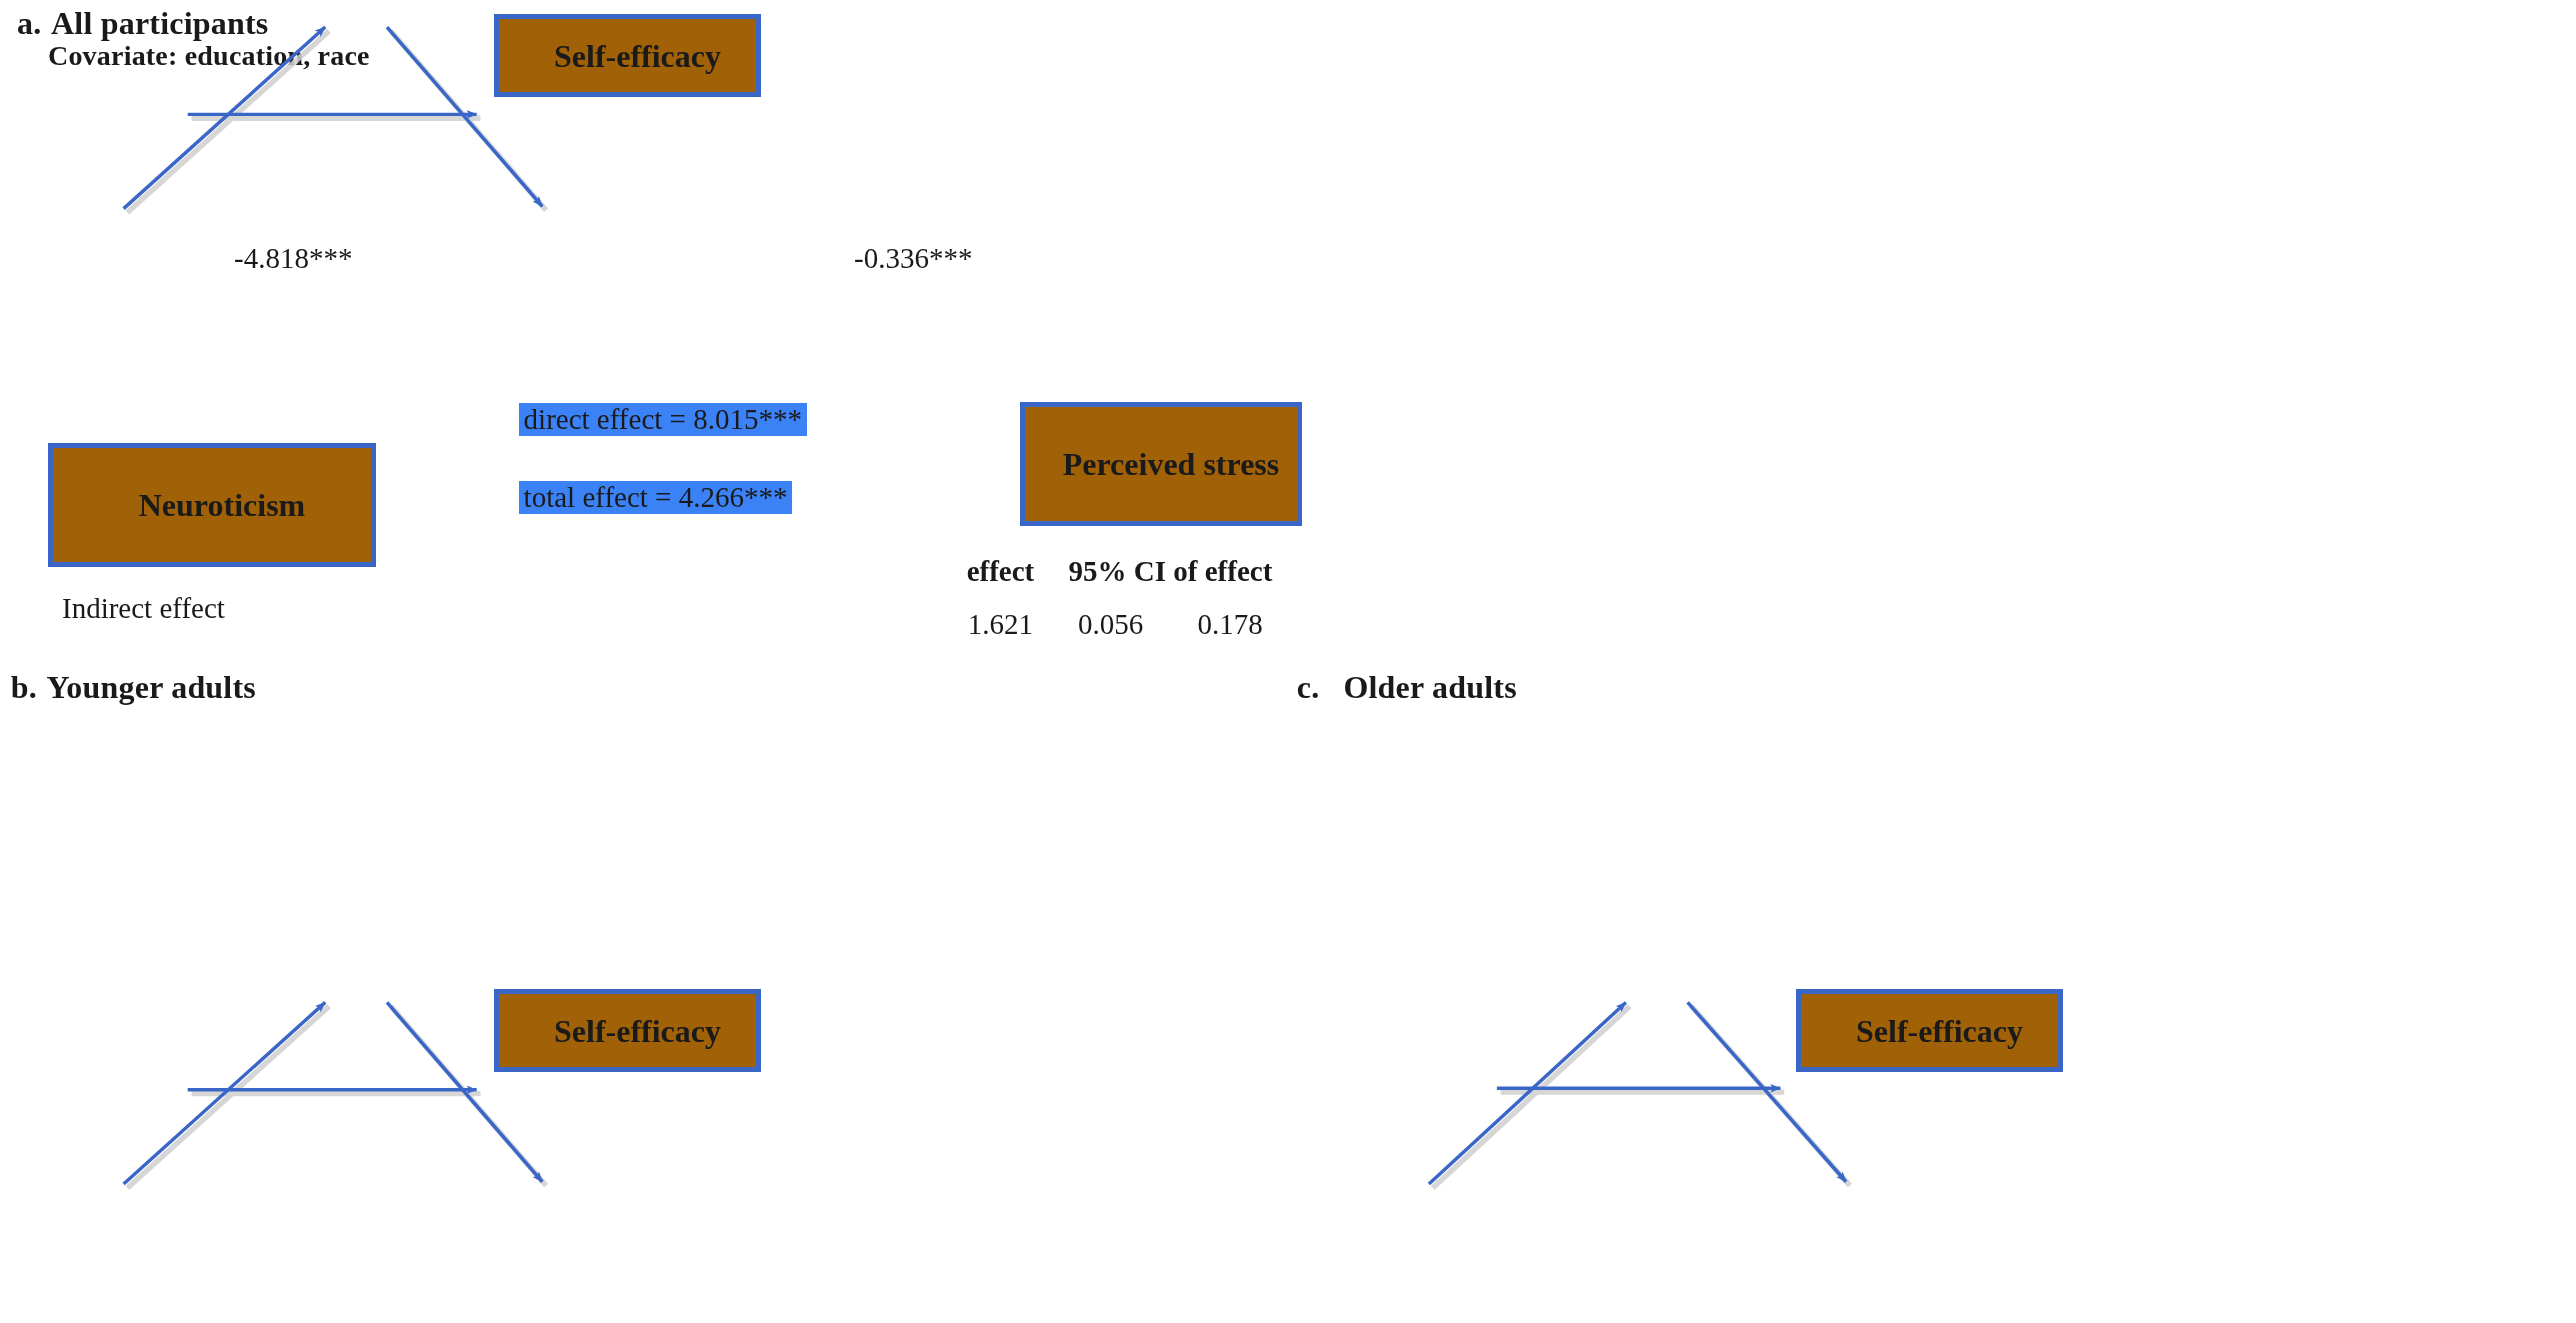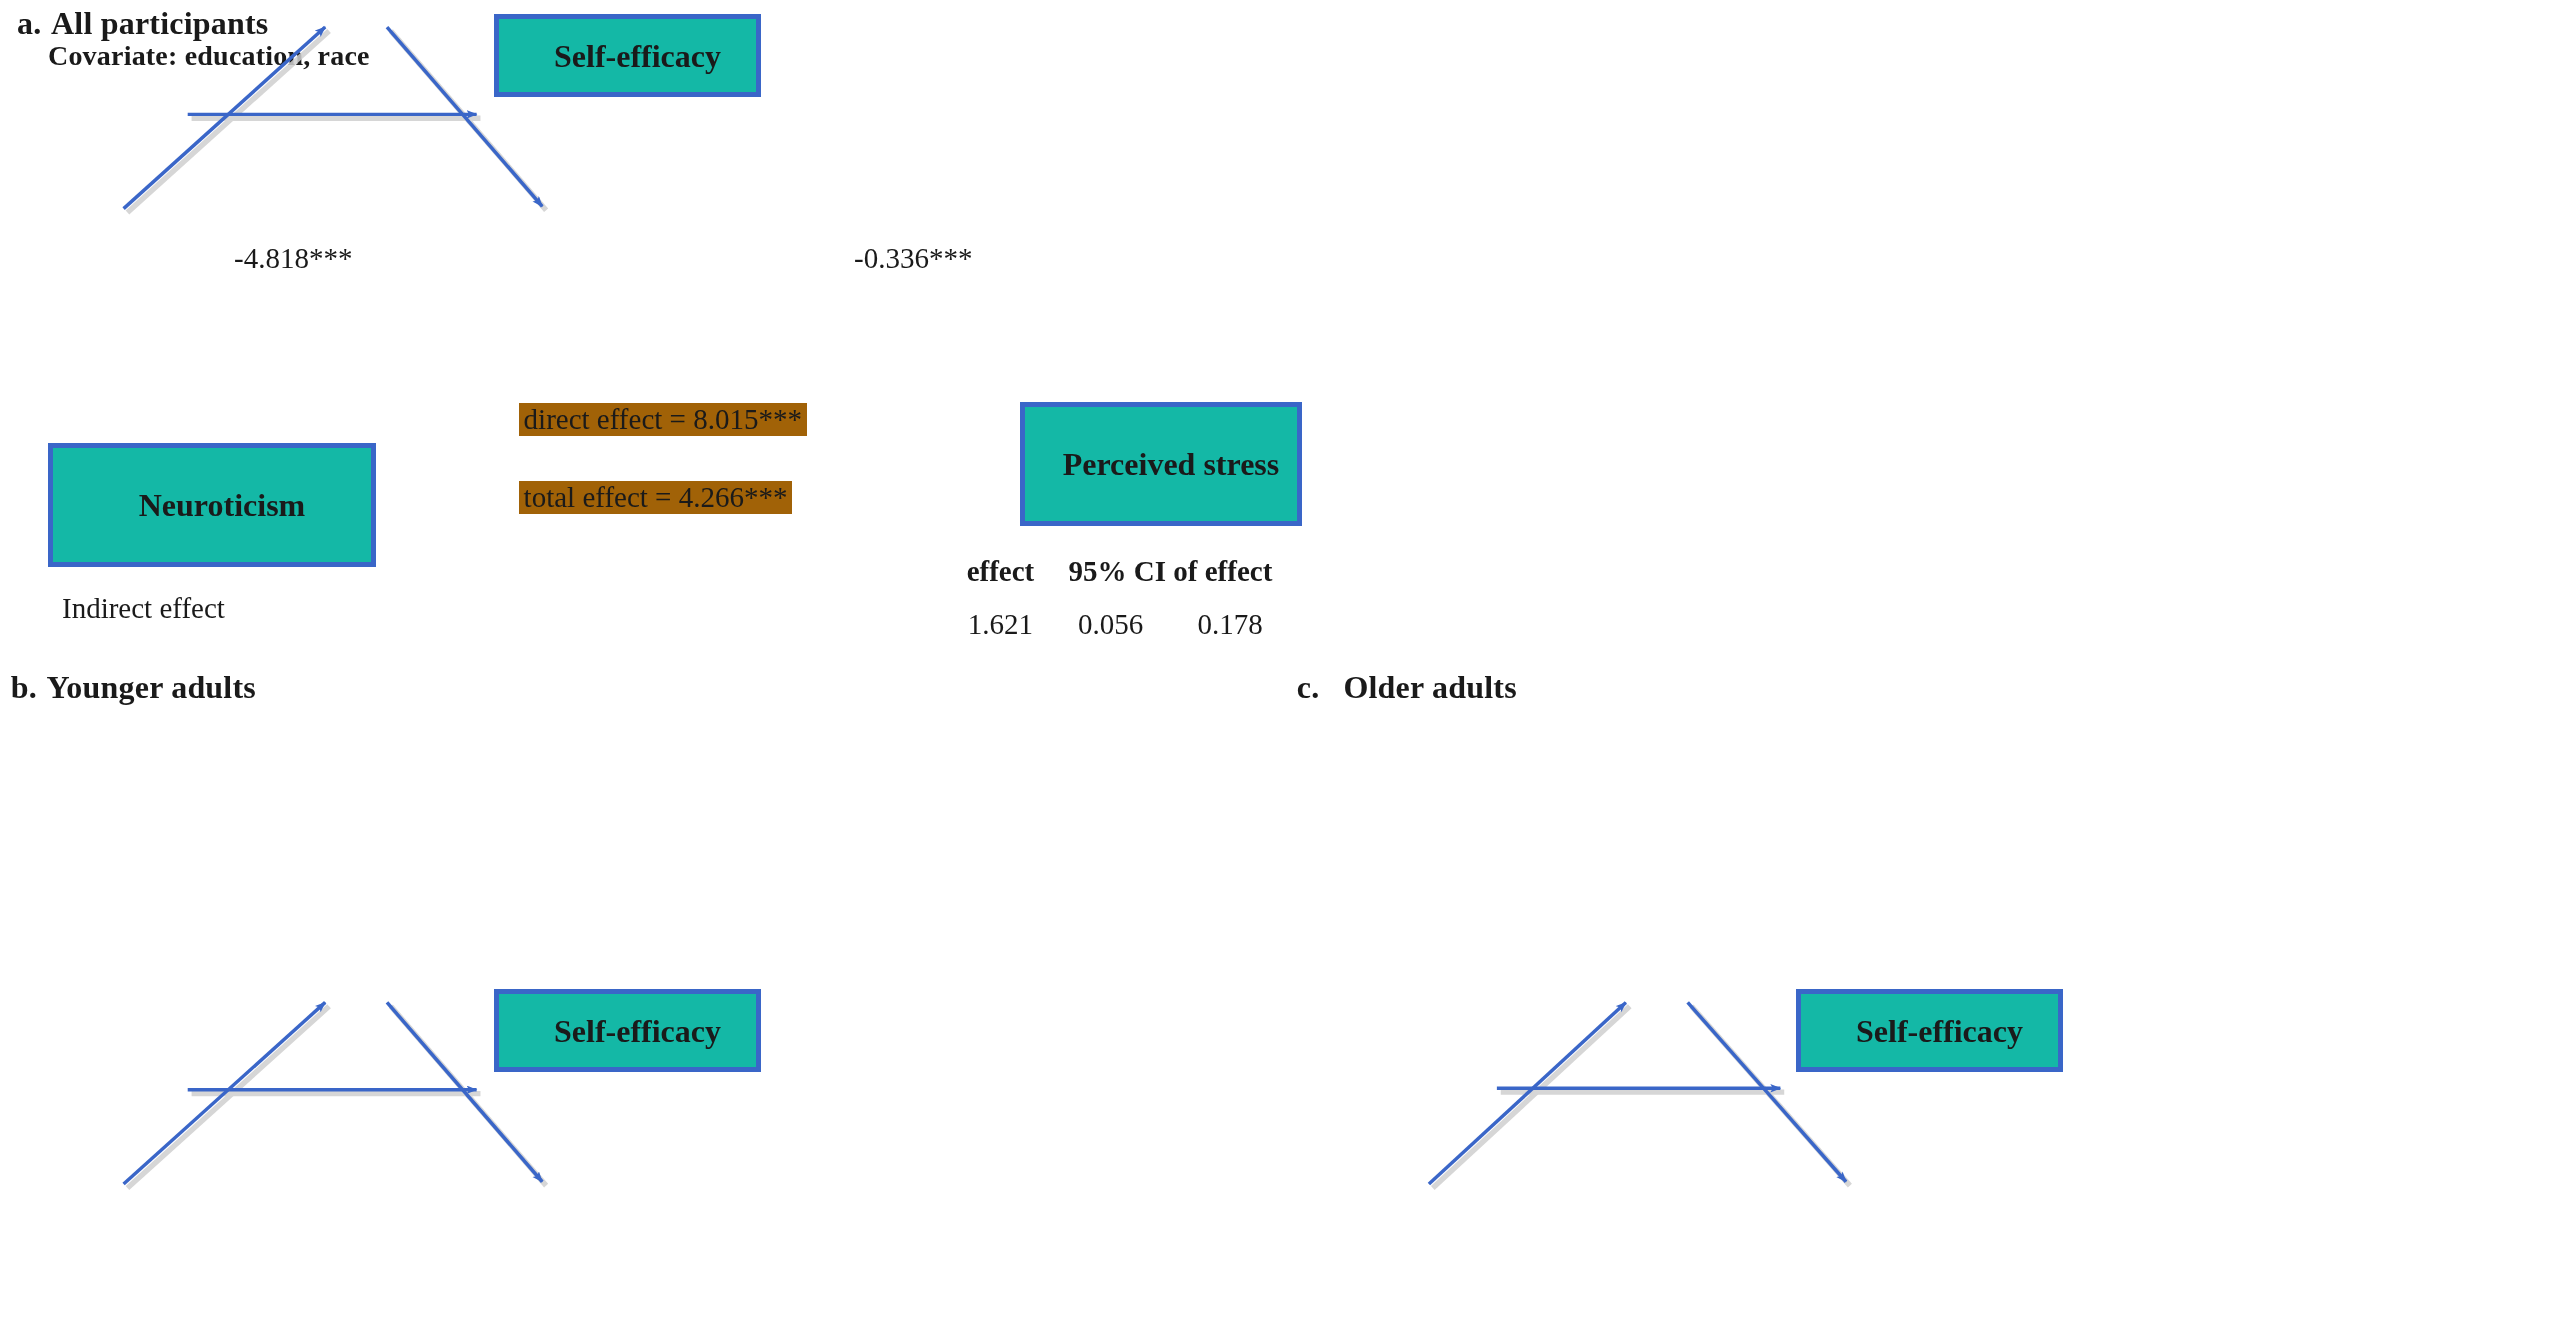--- a/index.html
+++ b/index.html
@@ -32,21 +32,21 @@
     white-space: nowrap;
     letter-spacing: 0.2px;
   }
   .panel-label .lead { margin-right: 0.30em; }
 
   
   .node {
     position: absolute;
     box-sizing: border-box;
     border: 5.4px solid #3a66c8;
-    background: #14b8a6;
+    background: #a16207;
     display: flex;
     align-items: center;
     justify-content: center;
     font-weight: bold;
     white-space: nowrap;
     z-index: 3;
     padding-left: 20px;
   }
   .node-label { line-height: 1; }
 
@@ -64,21 +64,21 @@
   
   .coef {
     position: absolute;
     white-space: nowrap;
     z-index: 4;
   }
   .eff-line {
     position: absolute;
     white-space: nowrap;
     z-index: 4;
-    background: #a16207;
+    background: #3b82f6;
     padding: 0 4.6px;
   }
 
   
   .ie-label {
     position: absolute;
     white-space: nowrap;
     z-index: 4;
   }
   .ie-table {

